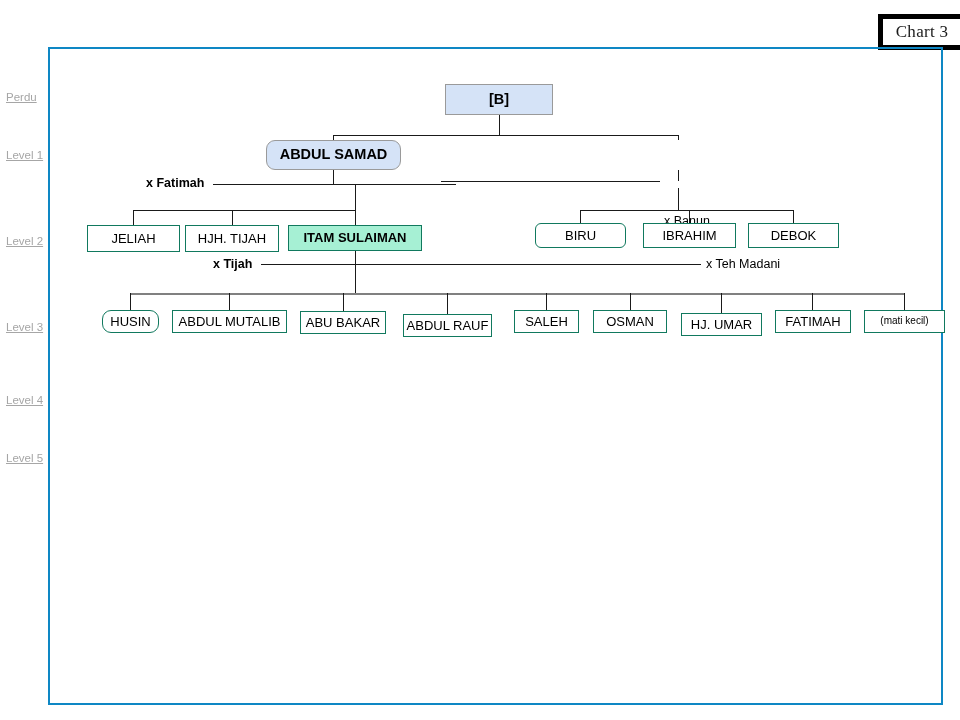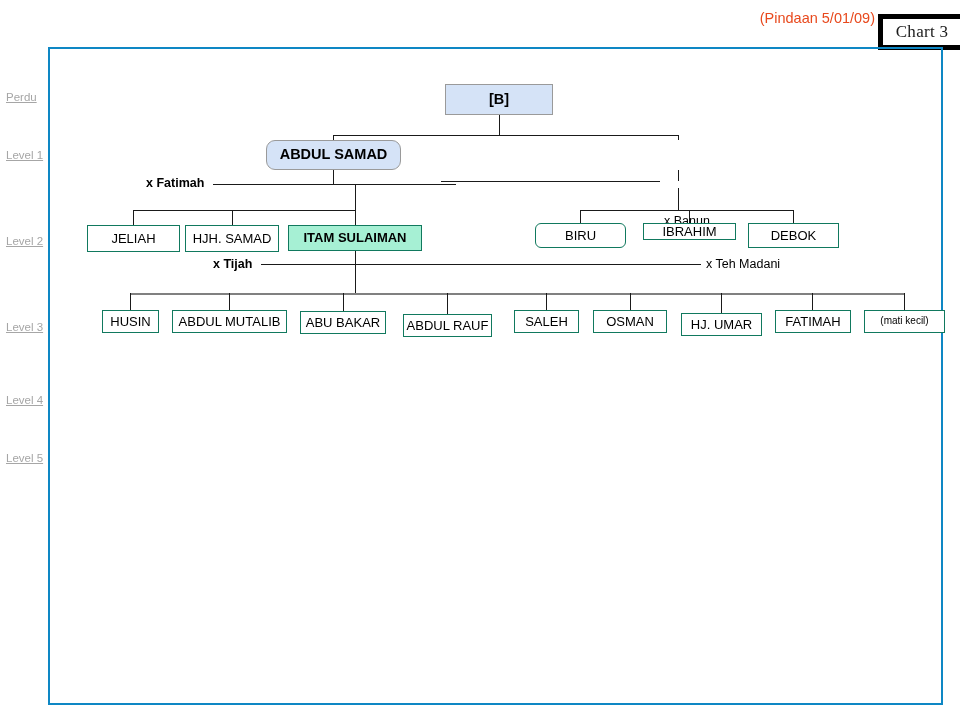--- a/index.html
+++ b/index.html
@@ -119,21 +119,20 @@
     color: #000000;
     white-space: nowrap;
   }
   .spouse.bold { font-weight: bold; }
 </style>
 </head>
 <body>
 
 <div id="page">
 
-  <div id="revision-note">(Pindaan 5/01/09)</div>
 
   <div id="chart-label">Chart 3</div>
 
   <div class="level-label" style="left:6px;  top:91px;">Perdu</div>
   <div class="level-label" style="left:6px;  top:149px;">Level 1</div>
   <div class="level-label" style="left:6px;  top:235px;">Level 2</div>
   <div class="level-label" style="left:6px;  top:321px;">Level 3</div>
   <div class="level-label" style="left:6px;  top:394px;">Level 4</div>
   <div class="level-label" style="left:6px;  top:452px;">Level 5</div>
 
@@ -181,31 +180,31 @@
   <div class="line vline" style="left:904px; top:293px; height:18px;"></div>
 
   <div class="node blue" style="left:445px; top:84px; width:108px; height:31px;">[B]</div>
 
   <div class="node blue" style="left:266px; top:140px; width:135px; height:30px;border-radius:9px;">ABDUL  SAMAD</div>
 
   <div class="spouse bold" style="left:146px; top:176px;">x Fatimah</div>
   <div class="spouse" style="left:664px; top:174px;margin-top:40px;">x Banun</div>
 
   <div class="node plain" style="left:87px; top:225px; width:93px; height:27px;">JELIAH</div>
-  <div class="node plain" style="left:185px; top:225px; width:94px; height:27px;">HJH. SAMAD</div>
+  <div class="node plain" style="left:185px; top:225px; width:94px; height:27px;">HJH. TIJAH</div>
   <div class="node mint" style="left:288px; top:225px; width:134px; height:26px;">ITAM SULAIMAN</div>
 
   <div class="node plain" style="left:535px; top:223px; width:91px; height:25px;border-radius:6px;">BIRU</div>
-  <div class="node plain" style="left:643px; top:223px; width:93px; height:17px;">IBRAHIM</div>
+  <div class="node plain" style="left:643px; top:223px; width:93px; height:25px;">IBRAHIM</div>
   <div class="node plain" style="left:748px; top:223px; width:91px; height:25px;">DEBOK</div>
 
   <div class="spouse bold" style="left:213px; top:257px;">x Tijah</div>
   <div class="spouse" style="left:706px; top:257px;">x Teh Madani</div>
 
-  <div class="node plain" style="left:102px; top:310px; width:57px; height:23px;">HUSIN</div>
+  <div class="node plain" style="left:102px; top:310px; width:57px; height:23px;border-radius:9px;">HUSIN</div>
   <div class="node plain" style="left:172px; top:310px; width:115px; height:23px;">ABDUL MUTALIB</div>
   <div class="node plain" style="left:300px; top:311px; width:86px; height:23px;">ABU BAKAR</div>
   <div class="node plain" style="left:403px; top:314px; width:89px; height:23px;">ABDUL RAUF</div>
 
   <div class="node plain" style="left:514px; top:310px; width:65px; height:23px;">SALEH</div>
   <div class="node plain" style="left:593px; top:310px; width:74px; height:23px;">OSMAN</div>
   <div class="node plain" style="left:681px; top:313px; width:81px; height:23px;">HJ. UMAR</div>
   <div class="node plain" style="left:775px; top:310px; width:76px; height:23px;">FATIMAH</div>
   <div class="node plain small" style="left:864px; top:310px; width:81px; height:23px;">(mati kecil)</div>
 

